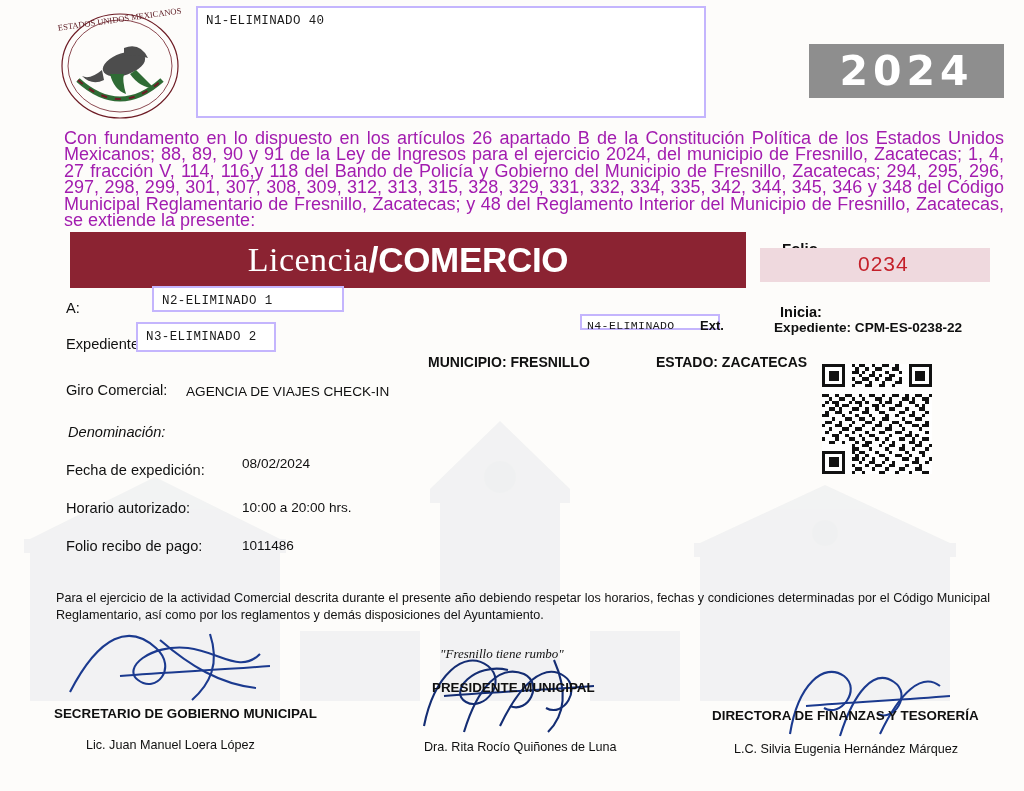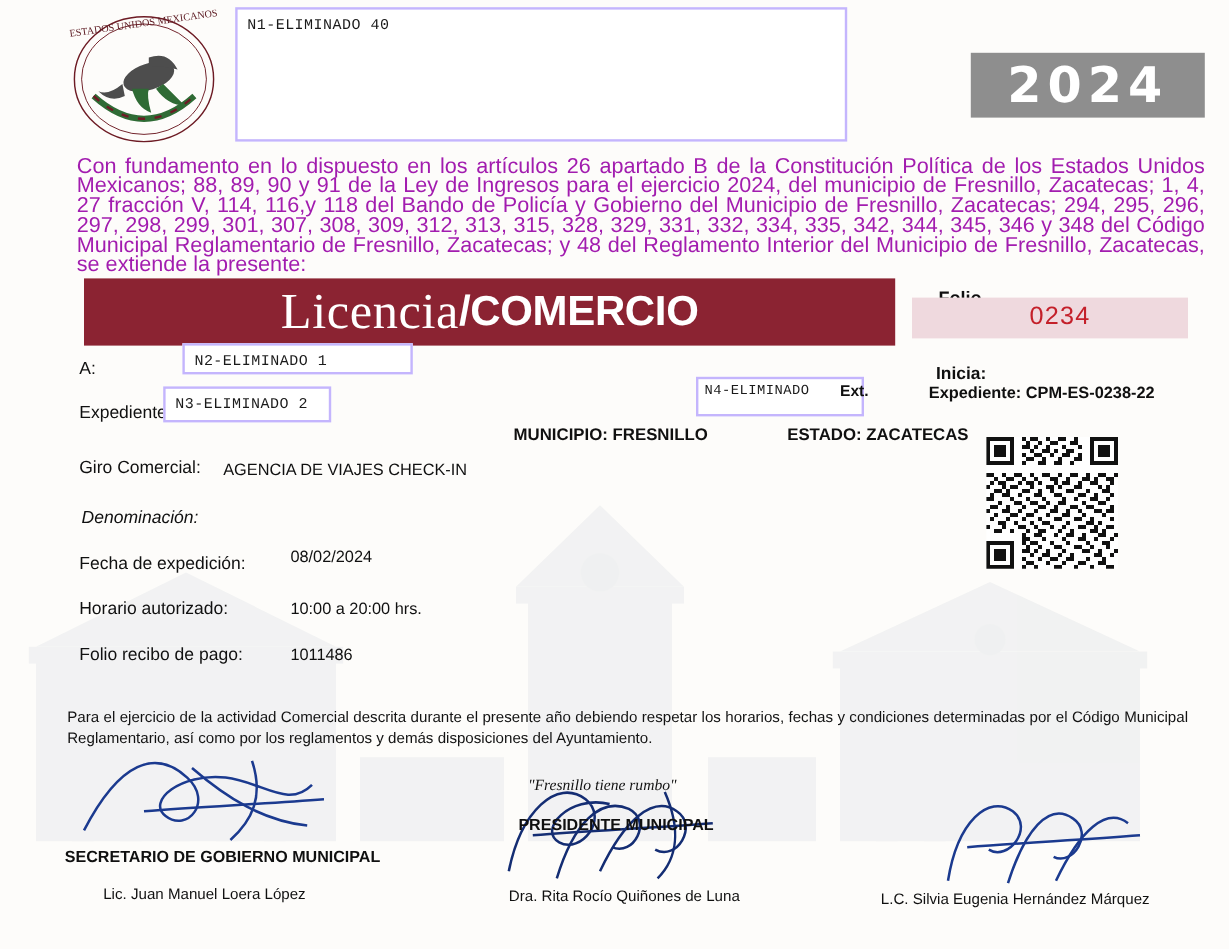--- a/index.html
+++ b/index.html
@@ -44,21 +44,21 @@
     font-size:18px;line-height:16.4px;text-align:justify;color:#a21caf;
   }
 
   
   .band{
     position:absolute;left:70px;top:232px;width:676px;height:56px;
     background:#8b2332;
     display:flex;align-items:center;justify-content:center;
   }
   .band .t1{
-    color:#ffffff;font-size:42px;font-weight:normal;
+    color:#ffffff;font-size:34px;font-weight:normal;
     font-family:"Liberation Serif", serif;letter-spacing:.5px;
   }
   .band .t2{
     color:#ffffff;font-size:35px;font-weight:bold;letter-spacing:-.3px;
     font-family:"Liberation Sans", sans-serif;
   }
 
   
   .folio-label{
     position:absolute;left:782px;top:240px;font-size:15px;font-weight:bold;color:#0f0f0f;
@@ -78,21 +78,21 @@
   }
 
   
   .lbl{position:absolute;font-size:14.6px;color:#101010;}
   .val{position:absolute;font-size:13.6px;color:#101010;}
 
   #lblA{left:66px;top:300px;}
   #n2{left:152px;top:286px;width:192px;height:26px;}
   #lblDom{left:66px;top:336px;}
   #n3{left:136px;top:322px;width:140px;height:30px;}
-  #n4{left:580px;top:314px;width:140px;height:33px;font-size:11.5px;padding:3px 5px;}
+  #n4{left:580px;top:314px;width:140px;height:16px;font-size:11.5px;padding:3px 5px;}
   #extTxt{left:700px;top:318px;font-size:13px;font-weight:bold;}
 
   #muni{left:428px;top:354px;font-size:14px;font-weight:bold;}
   #estado{left:656px;top:354px;font-size:14px;font-weight:bold;}
 
   #lblGiro{left:66px;top:382px;}
   #valGiro{left:186px;top:384px;font-size:13.6px;}
   #lblDen{left:68px;top:424px;font-style:italic;}
   #lblFecha{left:66px;top:462px;}
   #valFecha{left:242px;top:456px;}
@@ -476,18 +476,19 @@
       <path d="M70 88 C84 44, 104 20, 124 34 C142 46, 124 74, 108 66"></path>
       <path d="M110 86 C130 44, 152 24, 170 38"></path>
       <path d="M36 58 C86 54, 130 52, 180 48"></path>
     </g>
   </svg>
 
   <div class="slogan">"Fresnillo tiene rumbo"</div>
 
   <div class="sig-title" id="sigPresTitle">PRESIDENTE MUNICIPAL</div>
   <div class="sig-title" id="sigSecTitle">SECRETARIO DE GOBIERNO MUNICIPAL</div>
+  <div class="sig-title" id="sigTesTitle">DIRECTORA DE FINANZAS Y TESORERÍA</div>
 
   <div class="sig-name" id="sigSecName">Lic. Juan Manuel Loera López</div>
   <div class="sig-name" id="sigPresName">Dra. Rita Rocío Quiñones de Luna</div>
   <div class="sig-name" id="sigTesName">L.C. Silvia Eugenia Hernández Márquez</div>
 
 </div>
 
 </body></html>

